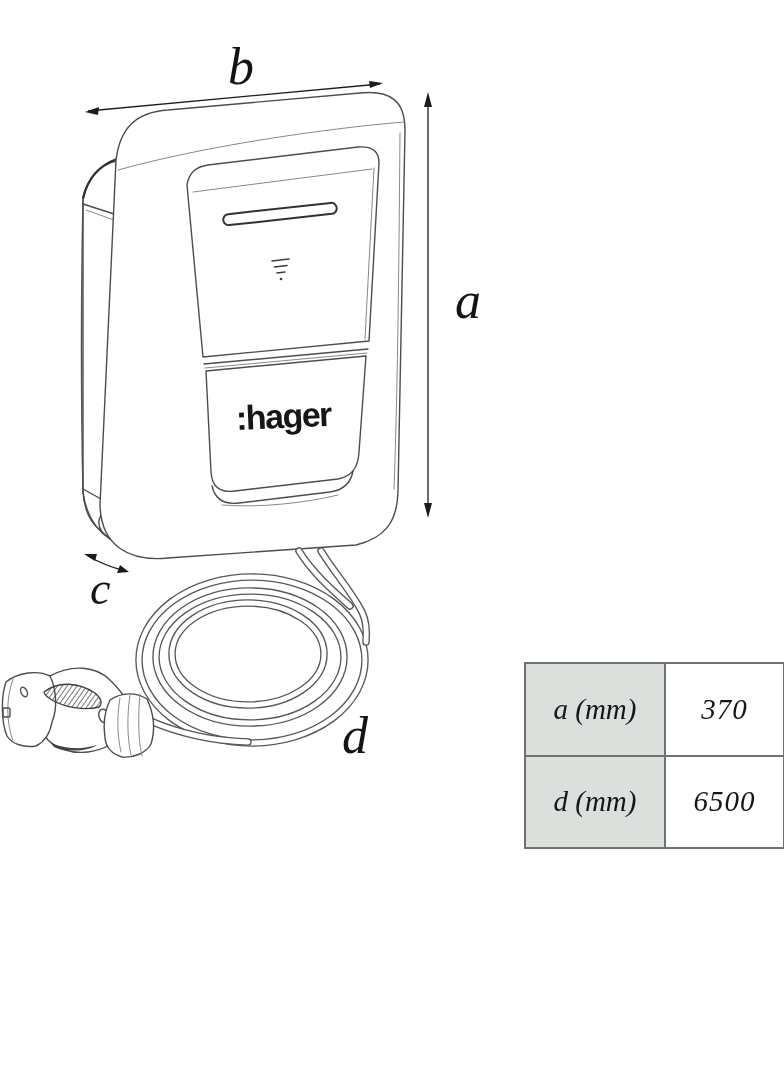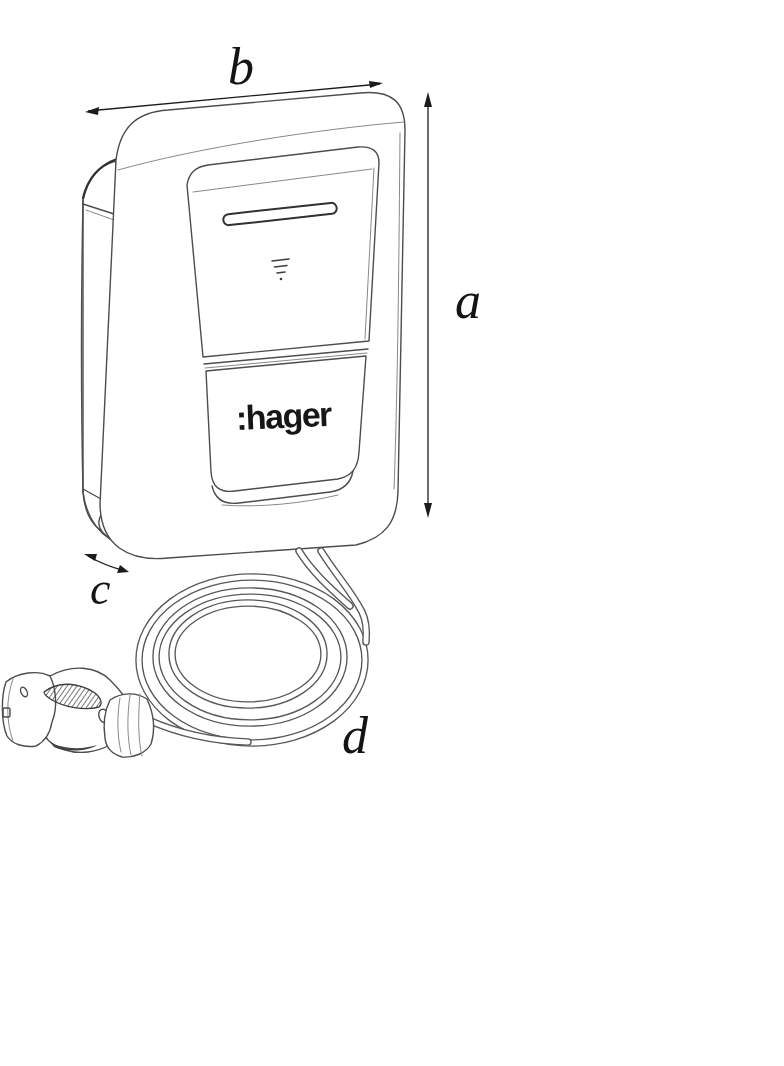--- a/index.html
+++ b/index.html
@@ -157,16 +157,24 @@
         <polygon class="arrowhead" points="129,572 117,573 120,565"></polygon>
       </g>
       <text class="dim-letter" x="90" y="604" font-size="46">c</text>
 
       <text class="dim-letter" x="342" y="753" font-size="52">d</text>
     </g>
   </svg>
 
   <table class="dim-table">
     <tbody>
+      <tr>
+        <td class="lbl">a (mm)</td>
+        <td class="val">370</td>
+      </tr>
+      <tr>
+        <td class="lbl">d (mm)</td>
+        <td class="val">6500</td>
+      </tr>
     </tbody>
   </table>
 
 </div>
 
 </body></html>

